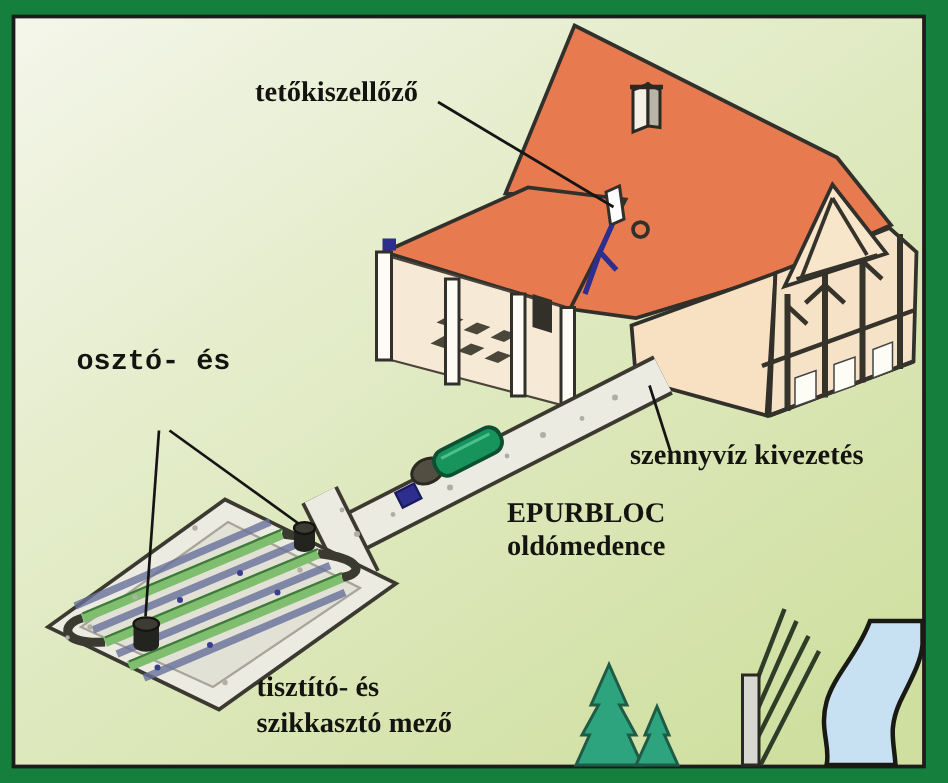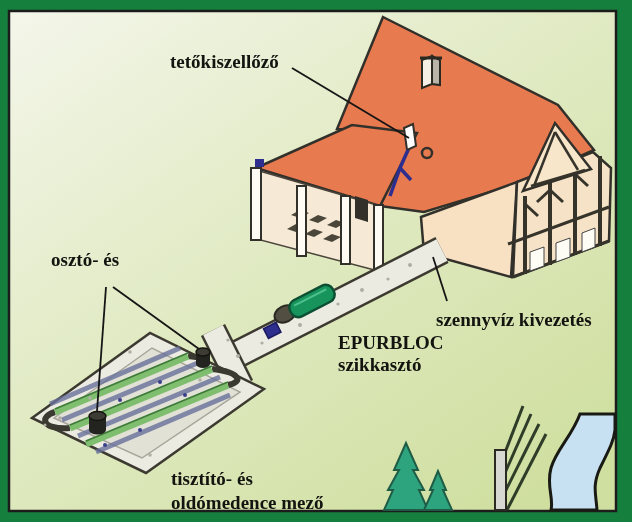--- a/index.html
+++ b/index.html
@@ -211,29 +211,29 @@
   <g stroke="#151515" stroke-width="1.8">
     <line x1="292" y1="68" x2="409" y2="138"></line>
     <line x1="106" y1="287" x2="97" y2="411"></line>
     <line x1="113" y1="287" x2="199" y2="349"></line>
     <line x1="447" y1="301" x2="433" y2="257"></line>
   </g>
 </svg>
 
 <div class="lbl" style="left:170px;top:50px;">tetőkiszellőző</div>
 
-<div class="lbl" style="left:51px;top:247px;line-height:25px;">
+<div class="lbl" style="left:51px;top:229px;line-height:25px;font-family:Liberation Mono, monospace;">
   <span class="line">osztó- és</span>
 </div>
 
-<div class="lbl" style="left:436px;top:292px;margin-top:16px;">szennyvíz kivezetés</div>
+<div class="lbl" style="left:420px;top:292px;">szennyvíz kivezetés</div>
 
 <div class="lbl" style="left:338px;top:332px;line-height:22px;">
   <span class="line">EPURBLOC</span>
-  <span class="line">szikkasztó</span>
-</div>
-
-<div class="lbl" style="left:171px;top:447px;line-height:24px;margin-top:20px;">
+  <span class="line">oldómedence</span>
+</div>
+
+<div class="lbl" style="left:171px;top:447px;line-height:24px;">
   <span class="line">tisztító- és</span>
-  <span class="line">oldómedence mező</span>
+  <span class="line">szikkasztó mező</span>
 </div>
 
 </div>
 
 </body></html>

